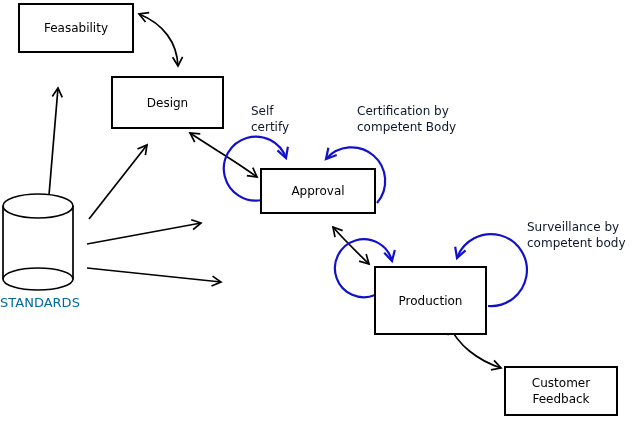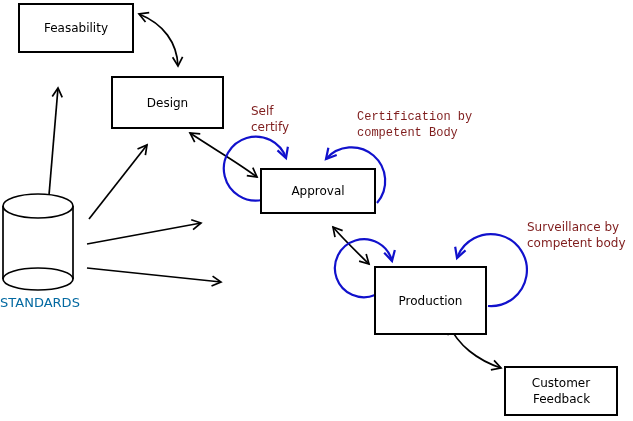--- a/index.html
+++ b/index.html
@@ -28,38 +28,38 @@
     text-align: center;
     font-size: 12px;
     color: #000000;
     white-space: pre-line;
     line-height: 16px;
   }
   .node-feasability       { left: 18px;  top: 3px;   width: 116px; height: 50px; }
   .node-design            { left: 111px; top: 76px;  width: 113px; height: 53px; }
   .node-approval          { left: 260px; top: 168px; width: 116px; height: 46px; }
   .node-production        { left: 374px; top: 266px; width: 113px; height: 69px; }
-  .node-customer-feedback { left: 504px; top: 366px; width: 114px; height: 50px; text-align: right; }
+  .node-customer-feedback { left: 504px; top: 366px; width: 114px; height: 50px; }
   .cyl-label {
     position: absolute;
     left: 0px; top: 295px;
     width: 80px;
     font-size: 13px;
     color: #0369a1;
     text-align: center;
   }
   .annotation {
     position: absolute;
-    color: #7f1d1d;
+    color: #0f172a;
     font-size: 12px;
     line-height: 16px;
     white-space: pre-line;
   }
   .ann-self-certify  { left: 251px; top: 103px; }
-  .ann-certification { left: 357px; top: 109px; font-family: Liberation Mono, monospace; }
+  .ann-certification { left: 357px; top: 103px; }
   .ann-surveillance  { left: 527px; top: 219px; }
   .ann-quality       { left: 271px; top: 297px; }
 </style>
 </head>
 <body>
 
 <div id="stage">
 
   <svg id="arrow-layer" viewBox="0 0 633 421" xmlns="http://www.w3.org/2000/svg">
     <defs>

